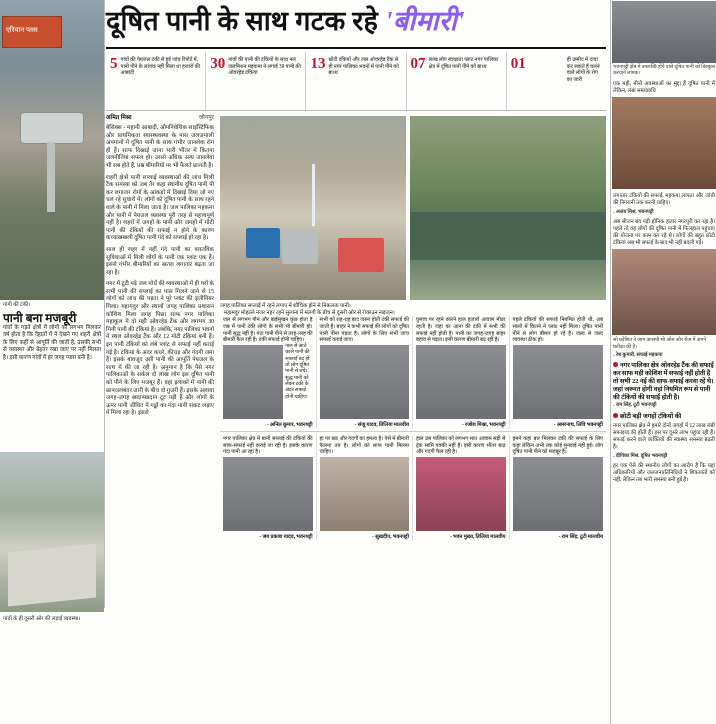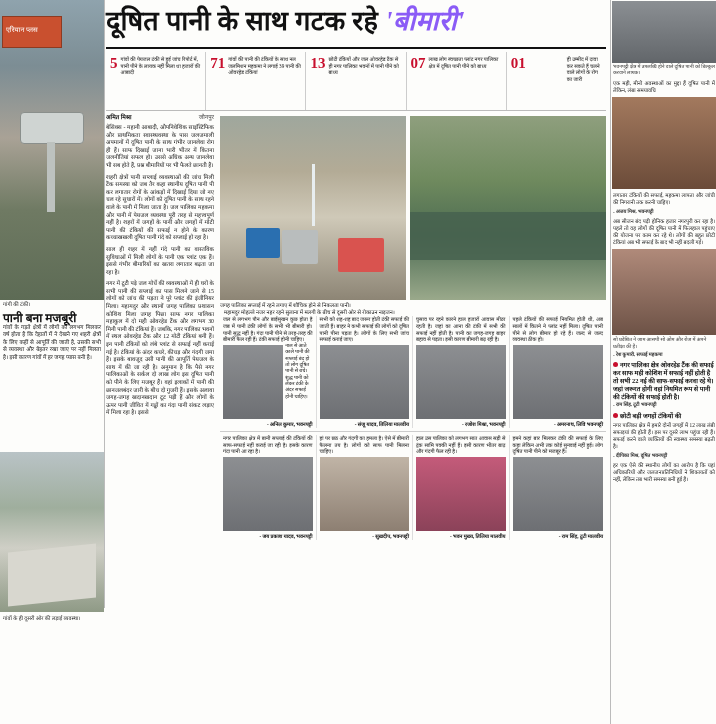--- a/index.html
+++ b/index.html
@@ -114,21 +114,21 @@
     <h1><span>दूषित पानी के साथ गटक रहे </span><span class="red">'बीमारी'</span></h1>
   </div>
   <div class="headrule"></div>
 
   <div class="stats">
     <div class="stat">
       <div class="num">5</div>
       <div class="txt">गांवों की पेयजल टंकी से हुई जांच रिपोर्ट में, पानी पीने के लायक नहीं मिला था हजारों की आबादी</div>
     </div>
     <div class="stat">
-      <div class="num">71</div>
+      <div class="num">30</div>
       <div class="txt">गांवों की पानी की टंकियों के साथ नल जलमिशन महकमा ने लगाई 39 पानी की ओवरहेड टंकियां</div>
     </div>
     <div class="stat">
       <div class="num">13</div>
       <div class="txt">छोटी टंकियों और जल ओवरहेड टैंक से ही नगर पालिका भवनों में पानी पीने को बाध्य</div>
     </div>
     <div class="stat">
       <div class="num">07</div>
       <div class="txt">लाख लोग स्वच्छता प्लांट नगर पालिका क्षेत्र में दूषित पानी पीने को बाध्य</div>
     </div>

